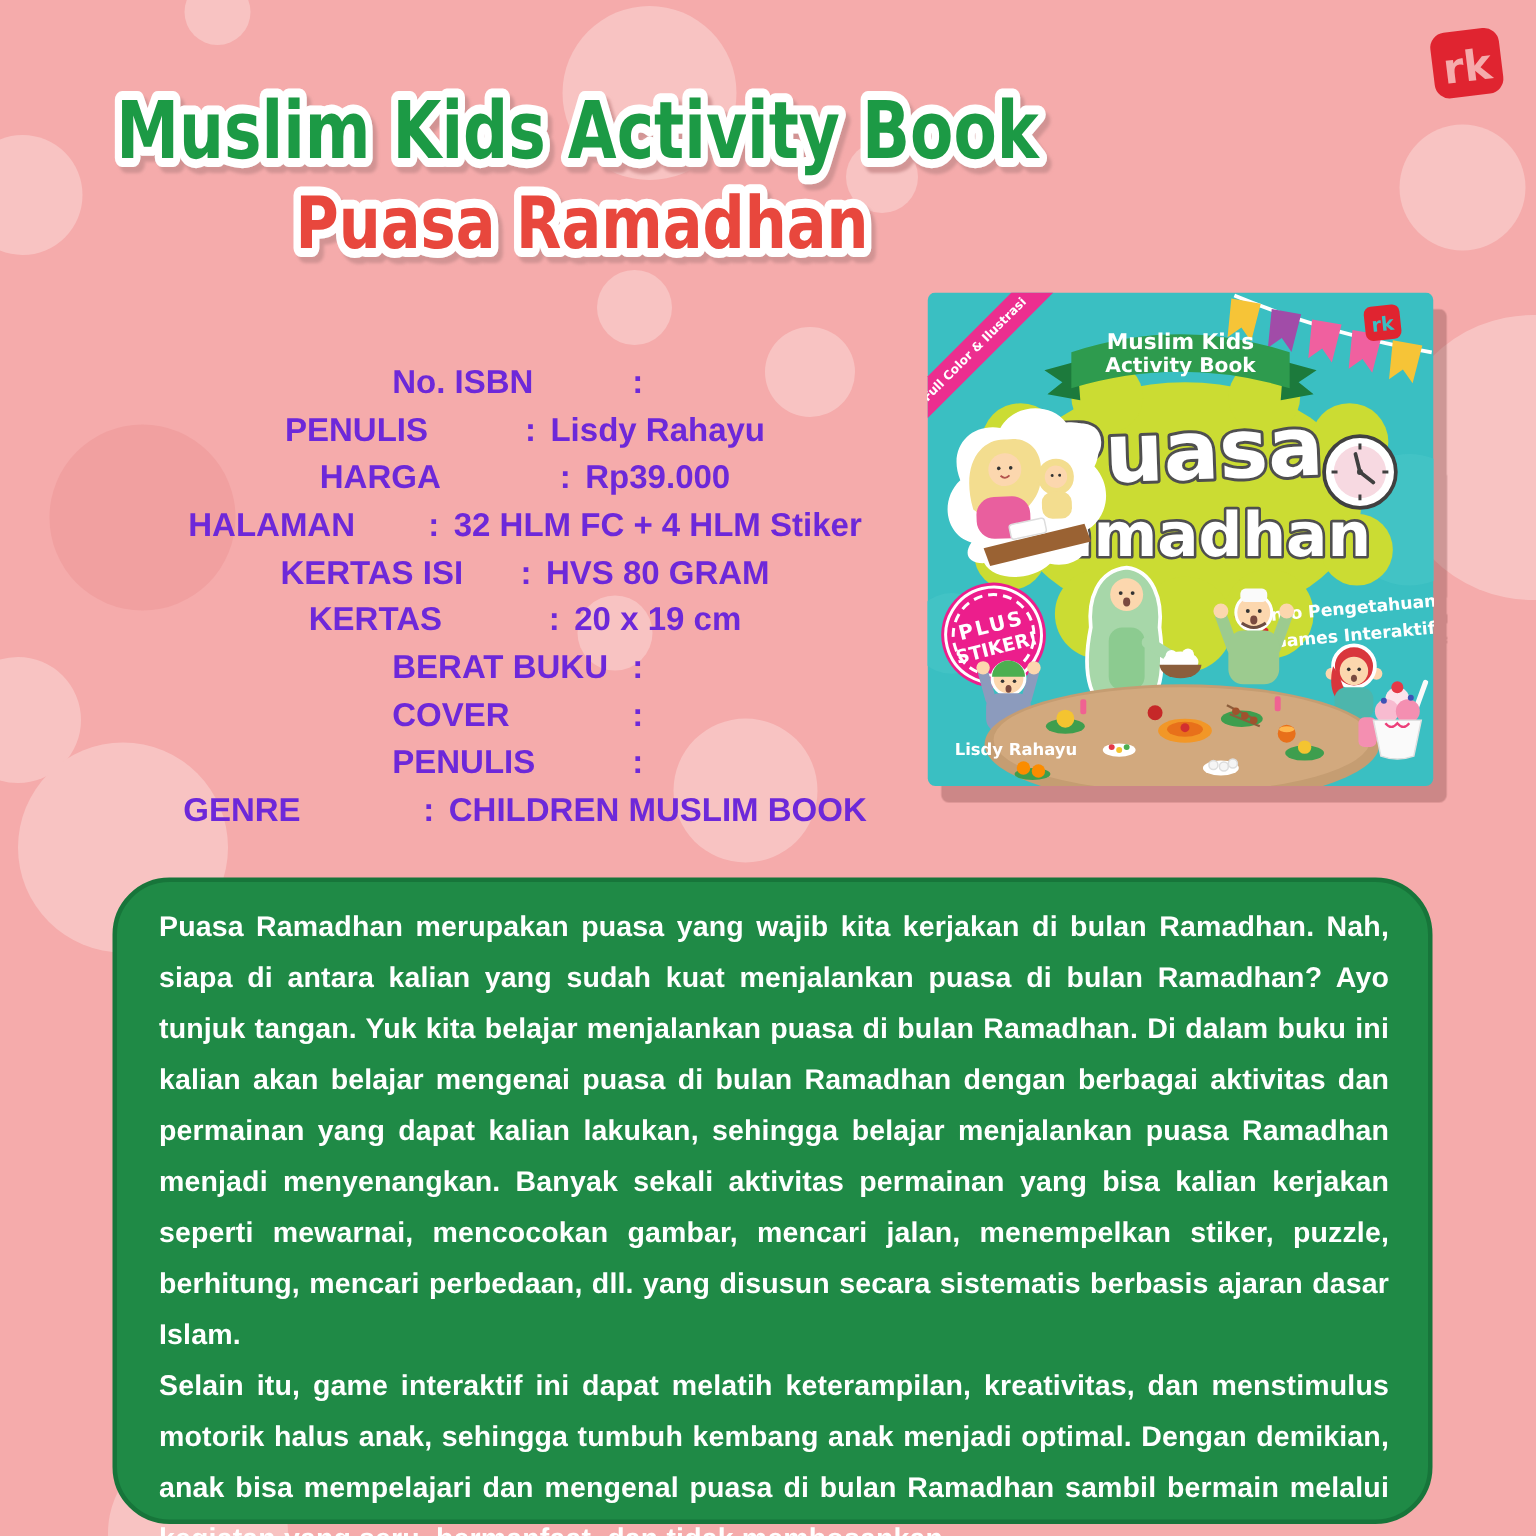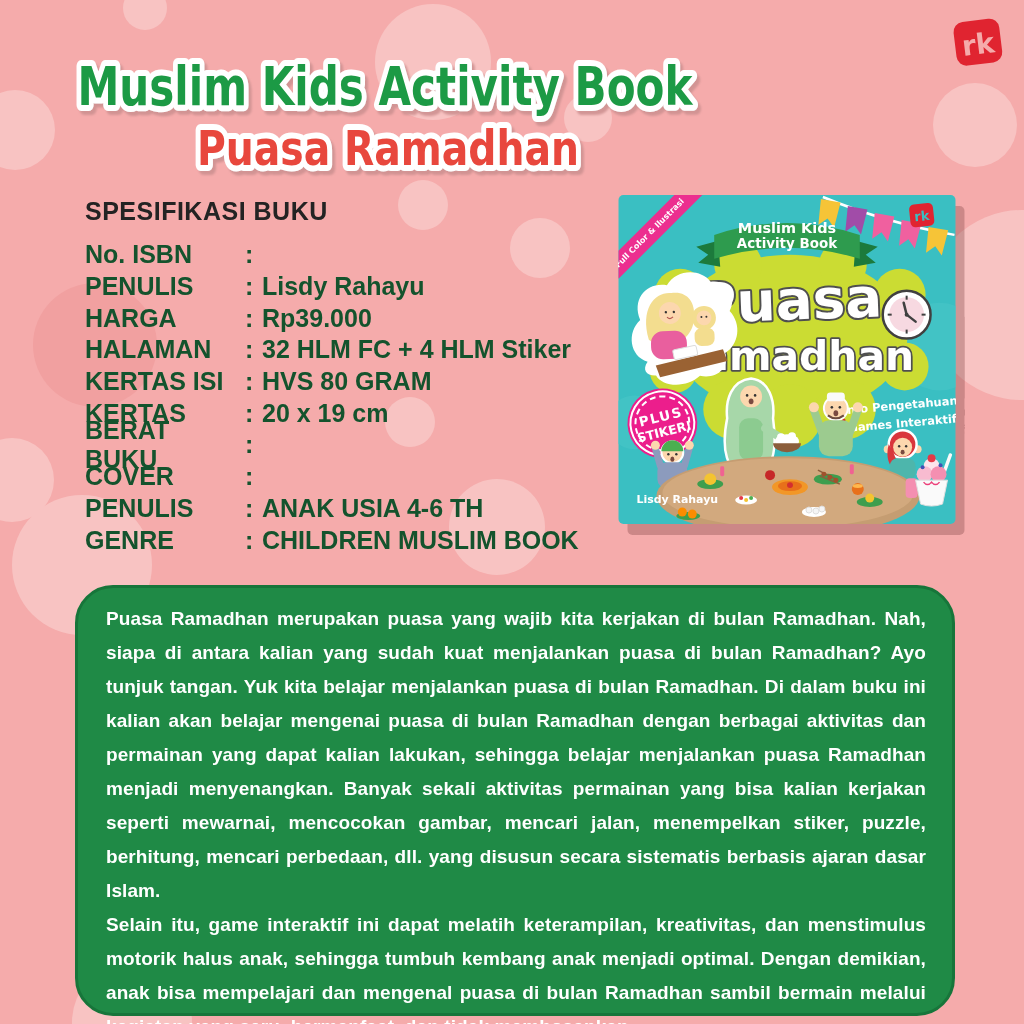--- a/index.html
+++ b/index.html
@@ -14,21 +14,21 @@
   
   .titles{position:absolute;left:30px;top:48px;width:710px;height:140px;}
   .title-text{font-family:"DejaVu Sans",sans-serif;font-weight:bold;paint-order:stroke;stroke:#ffffff;stroke-linejoin:round;}
 
   
   .brand{position:absolute;left:948px;top:14px;width:62px;height:60px;}
 
   
   .specs-heading{position:absolute;left:85px;top:197px;font-size:25px;font-weight:bold;color:#232323;letter-spacing:.5px;font-family:"Liberation Sans",sans-serif;}
   .specs-rows{position:absolute;left:85px;top:239px;width:530px;}
-  .spec-row{display:flex;height:31.7px;align-items:center;font-size:25px;font-weight:bold;color:#14532d;font-family:"Liberation Sans",sans-serif;}
+  .spec-row{display:flex;height:31.7px;align-items:center;font-size:22px;font-weight:bold;color:#6d28d9;font-family:"Liberation Sans",sans-serif;justify-content:center;}
   .spec-label{width:160px;flex:none;}
   .spec-colon{width:17px;flex:none;}
   .spec-value{white-space:nowrap;}
 
   
   .cover{position:absolute;left:618px;top:195px;width:338px;height:329px;
          filter:drop-shadow(9px 11px 0 rgba(130,70,70,.35));}
   .cover svg{display:block;}
   .cover text{font-family:"DejaVu Sans",sans-serif;font-weight:bold;}
 
@@ -71,21 +71,20 @@
       <filter id="titleShadow" x="-20%" y="-20%" width="140%" height="140%">
         <feDropShadow dx="3" dy="4" stdDeviation="1.2" flood-color="#CE9191" flood-opacity="0.9"></feDropShadow>
       </filter>
     </defs>
     <g filter="url(#titleShadow)">
       <text class="title-text" x="355" y="57" text-anchor="middle" font-size="53" fill="#1F9A44" stroke-width="12" textLength="615" lengthAdjust="spacingAndGlyphs">Muslim Kids Activity Book</text>
       <text class="title-text" x="358" y="117" text-anchor="middle" font-size="48" fill="#E8473C" stroke-width="12" textLength="382" lengthAdjust="spacingAndGlyphs">Puasa Ramadhan</text>
     </g>
   </svg>
 
-  <div class="specs-heading">SPESIFIKASI BUKU</div>
   <div class="specs-rows">
     <div class="spec-row">
         <span class="spec-label">No. ISBN</span>
         <span class="spec-colon">:</span>
         <span class="spec-value"></span>
       </div>
     <div class="spec-row">
         <span class="spec-label">PENULIS</span>
         <span class="spec-colon">:</span>
         <span class="spec-value">Lisdy Rahayu</span>
@@ -115,21 +114,20 @@
         <span class="spec-colon">:</span>
         <span class="spec-value"></span>
       </div>
     <div class="spec-row">
         <span class="spec-label">COVER</span>
         <span class="spec-colon">:</span>
       </div>
     <div class="spec-row">
         <span class="spec-label">PENULIS</span>
         <span class="spec-colon">:</span>
-        <span class="spec-value">ANAK USIA 4-6 TH</span>
       </div>
     <div class="spec-row">
         <span class="spec-label">GENRE</span>
         <span class="spec-colon">:</span>
         <span class="spec-value">CHILDREN MUSLIM BOOK</span>
       </div>
   </div>
 
   <div class="cover">
     <svg viewBox="0 0 338 330" width="338" height="329">

